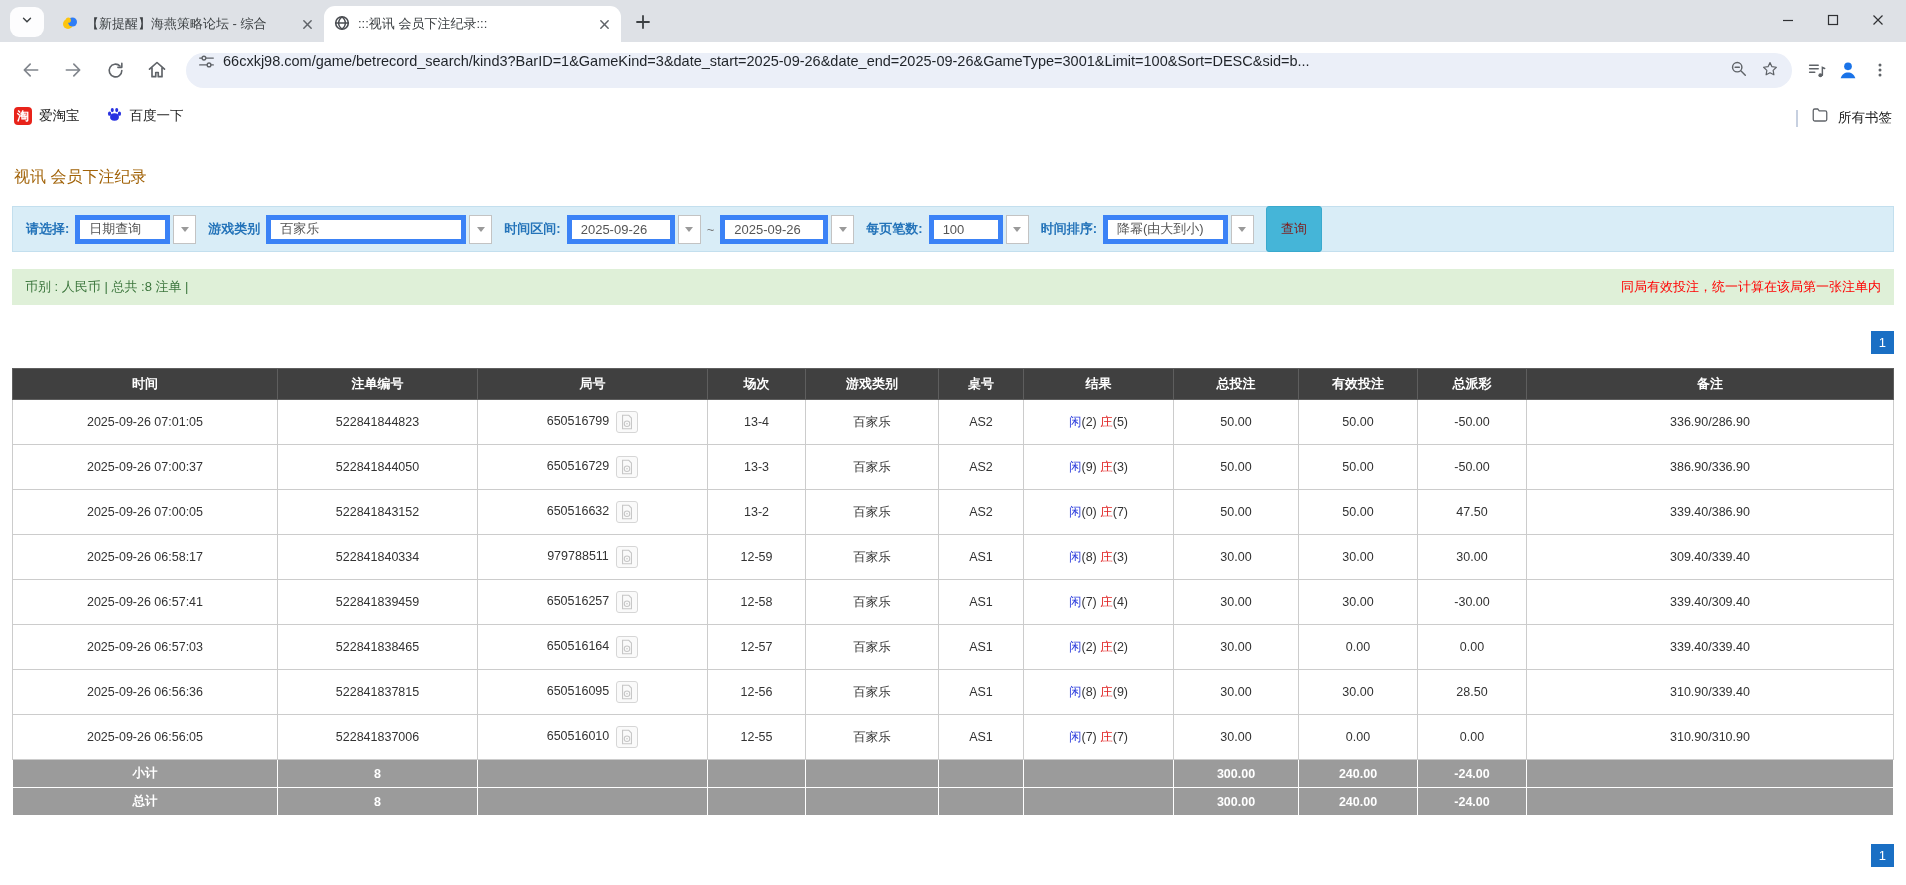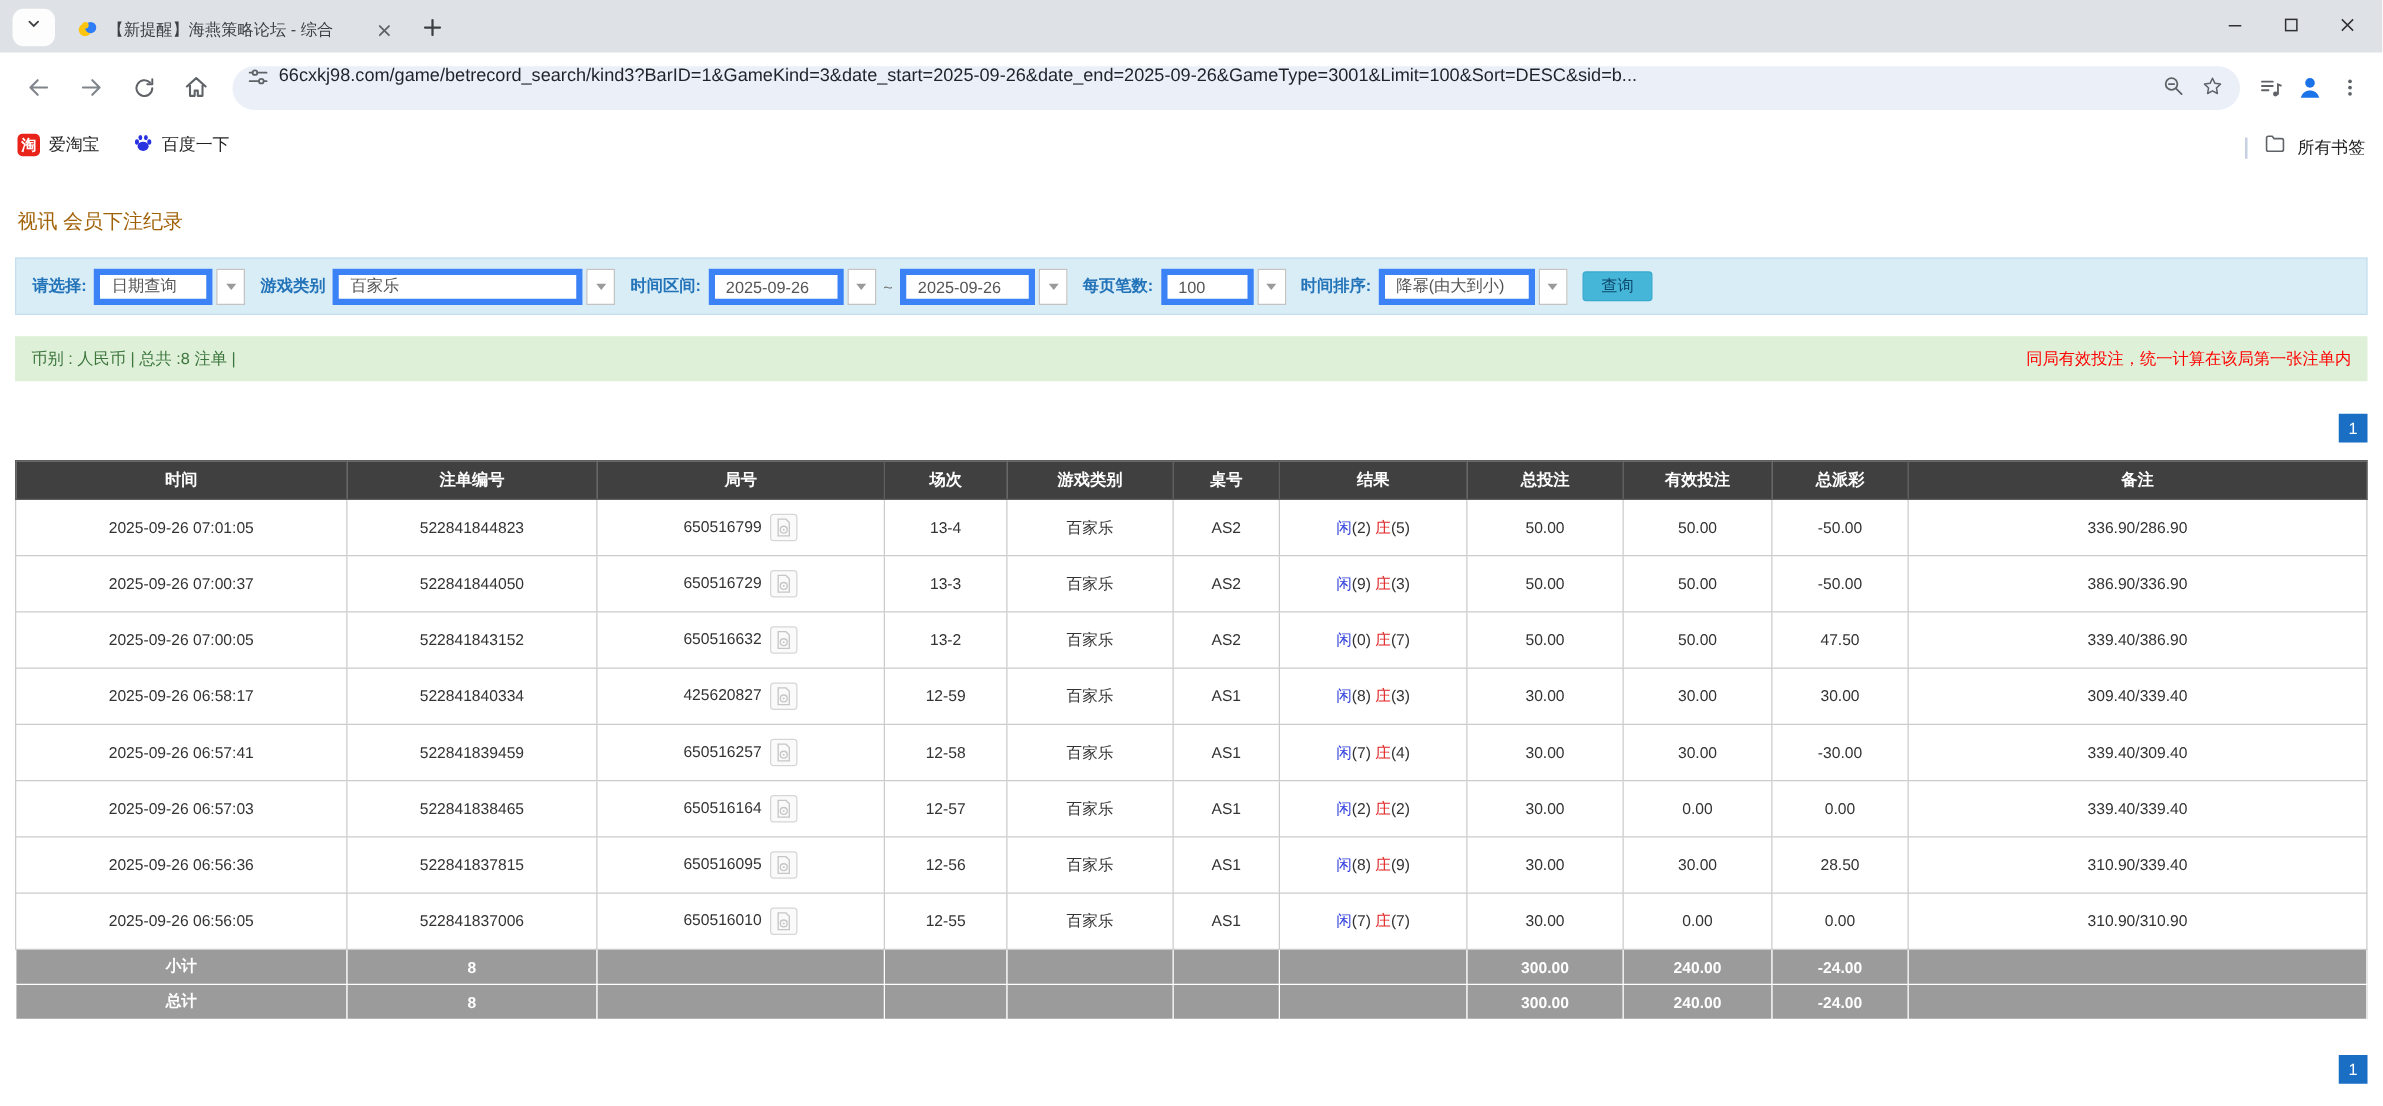--- a/index.html
+++ b/index.html
@@ -41,22 +41,22 @@
   .filter-bar { margin-top:18px; background:#d9edf7; border:1px solid #c3dfee; height:46px;
     display:flex; align-items:center; padding:0 13px; }
   .flt-label { color:#2373b9; font-weight:bold; font-size:13px; margin:0 6px 0 12px; white-space:nowrap; }
   .flt-label:first-child { margin-left:0; }
   .sel { height:29px; background:#fff; border:5px solid #3b82f6; display:flex; align-items:center;
     padding:0 9px; font-size:13px; color:#555; white-space:nowrap; }
   .sel-arrow { width:23px; height:29px; border:1px solid #c3c3c3; background:#fff; margin-left:3px;
     display:flex; align-items:center; justify-content:center; }
   .tri-down { width:0; height:0; border-left:4px solid transparent; border-right:4px solid transparent; border-top:5px solid #9a9a9a; }
   .tilde { color:#777; font-size:13px; margin:0 6px; }
-  .btn-search { background:#45b5d8; color:#0c4a6e; font-size:13px; border:1px solid #39a9cd;
-    border-radius:3px; height:24px; padding:0 14px; margin-left:12px; cursor:pointer;
+  .btn-search { background:#45b5d8; color:#7f1d1d; font-size:13px; border:1px solid #39a9cd;
+    border-radius:3px; height:46px; padding:0 14px; margin-left:12px; cursor:pointer;
     font-family:"Liberation Sans",sans-serif;text-align:right; }
 
   .summary-bar { margin-top:17px; height:36px; background:#dff0d8; display:flex; align-items:center;
     justify-content:space-between; padding:0 13px; font-size:13px; }
   .summary-left { color:#3c763d; }
   .summary-right { color:#ff0000; }
 
   .pager-row { display:flex; justify-content:flex-end; }
   .pager-row.top { margin-top:26px; }
   .pager-row.bottom { margin-top:28px; }
@@ -97,20 +97,34 @@
       </svg>
     </span>
     <span class="tab-title">【新提醒】海燕策略论坛 - 综合</span>
     <span class="tab-close">
       <svg width="11" height="11" viewBox="0 0 12 12">
           <path d="M2 2l8 8M10 2l-8 8" stroke="#5f6368" stroke-width="1.6" stroke-linecap="round"></path>
         </svg>
     </span>
   </div>
 
+  <div class="tab active">
+    <span>
+      <svg width="16" height="16" viewBox="0 0 16 16">
+        <circle cx="8" cy="8" r="6.3" fill="none" stroke="#4a4d52" stroke-width="1.6"></circle>
+        <path d="M1.7 8h12.6M8 1.7c-4.6 4-4.6 8.6 0 12.6M8 1.7c4.6 4 4.6 8.6 0 12.6" fill="none" stroke="#4a4d52" stroke-width="1.3"></path>
+      </svg>
+    </span>
+    <span class="tab-title">:::视讯 会员下注纪录:::</span>
+    <span class="tab-close">
+      <svg width="11" height="11" viewBox="0 0 12 12">
+          <path d="M2 2l8 8M10 2l-8 8" stroke="#5f6368" stroke-width="1.6" stroke-linecap="round"></path>
+        </svg>
+    </span>
+  </div>
 
   <div class="newtab-btn">
     <svg width="14" height="14" viewBox="0 0 14 14">
         <path d="M7 1v12M1 7h12" stroke="#3c4043" stroke-width="1.8" stroke-linecap="round"></path>
       </svg>
   </div>
 
   <div class="win-controls">
     <div class="win-btn">
       <svg width="12" height="12" viewBox="0 0 12 12">
@@ -360,21 +374,21 @@
           <td>AS2</td>
           <td><span class="res-p">闲</span><span>(0) </span><span class="res-b">庄</span><span>(7)</span></td>
           <td class="amt-blue">50.00</td>
           <td>50.00</td>
           <td>47.50</td>
           <td>339.40/386.90</td>
         </tr>
         <tr>
           <td>2025-09-26 06:58:17</td>
           <td>522841840334</td>
-          <td><span>425620827</span><span class="vid-btn">
+          <td><span>979788511</span><span class="vid-btn">
               <svg width="16" height="16" viewBox="0 0 18 18">
                 <path d="M4 1.5h7l3 3v12H4z" fill="none" stroke="#c6c6c6" stroke-width="1.2"></path>
                 <circle cx="9" cy="11" r="3.1" fill="none" stroke="#c6c6c6" stroke-width="1.2"></circle>
                 <circle cx="9" cy="11" r="0.9" fill="#c6c6c6"></circle>
               </svg>
             </span></td>
           <td>12-59</td>
           <td>百家乐</td>
           <td>AS1</td>
           <td><span class="res-p">闲</span><span>(8) </span><span class="res-b">庄</span><span>(3)</span></td>

